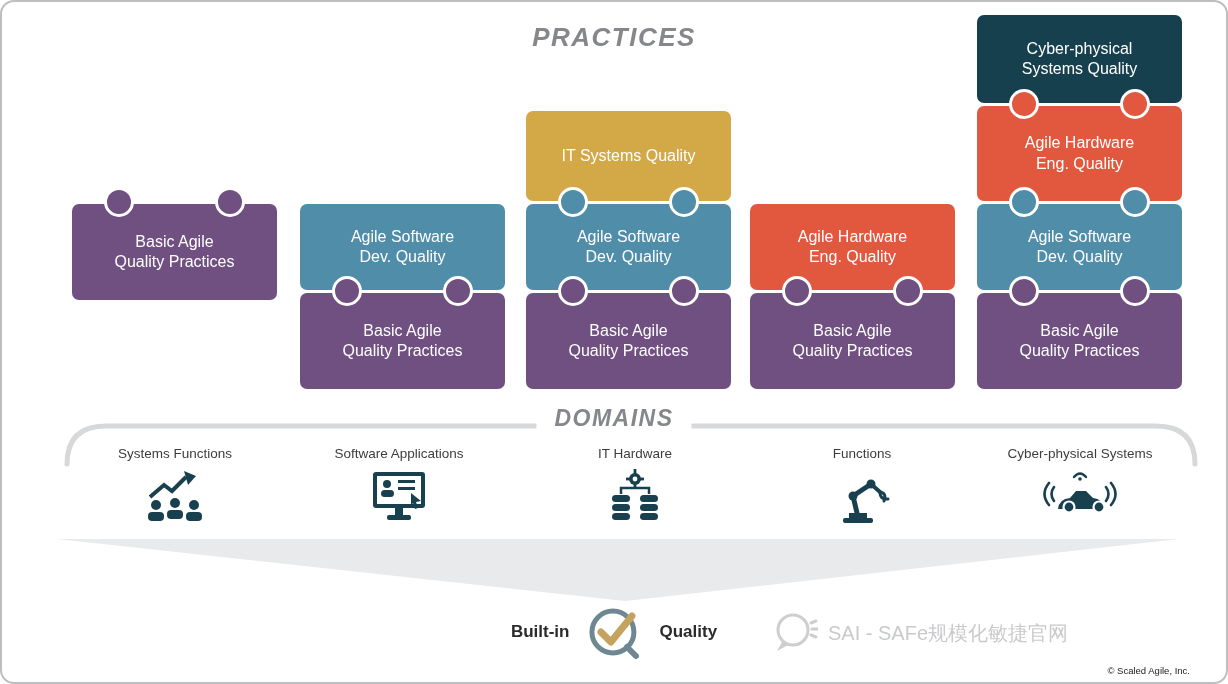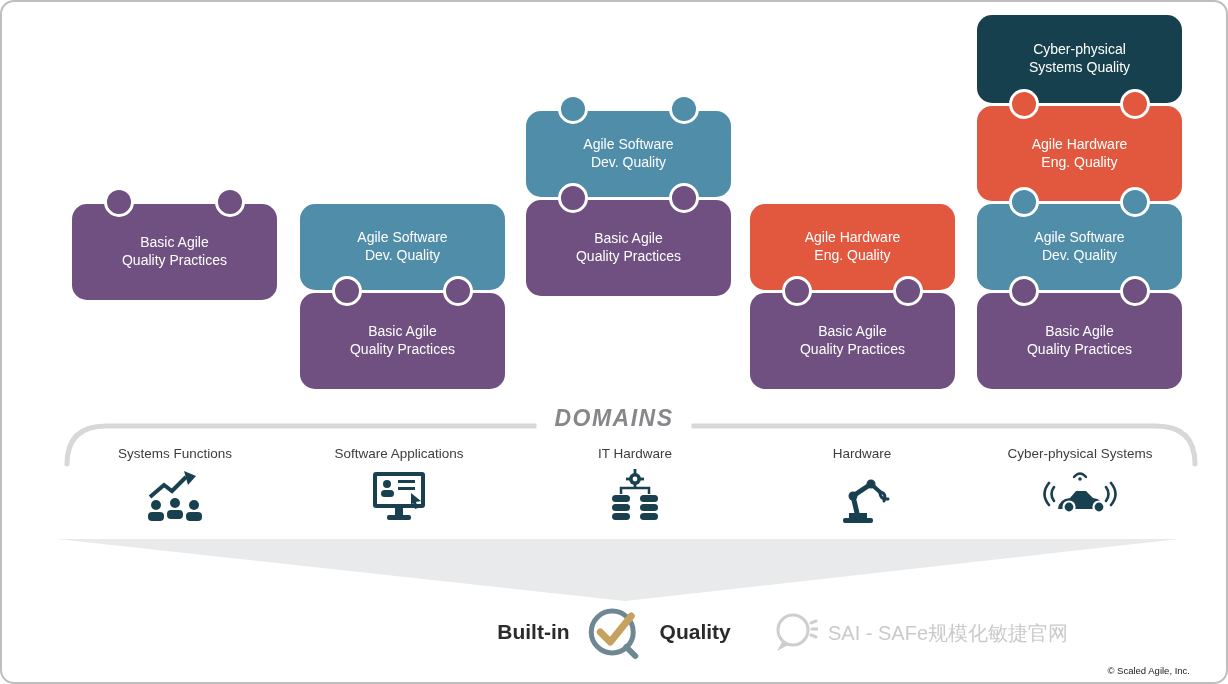--- a/index.html
+++ b/index.html
@@ -12,74 +12,78 @@
     position:absolute;left:50%;transform:translateX(-50%);
     font-style:italic;font-weight:bold;color:#85878a;letter-spacing:1.5px;
     white-space:nowrap;
   }
   .heading.practices{top:20px;font-size:26px;}
   .heading.domains{top:403px;font-size:23px;background:#fff;padding:0 18px;z-index:3;}
   .bracket,.funnel{position:absolute;z-index:1;}
   
   .col{position:absolute;width:205px;display:flex;flex-direction:column;gap:3px;}
   .block{
-    position:relative;border-radius:15px;display:flex;align-items:center;justify-content:center;
-    text-align:center;color:#ffffff;font-size:14px;line-height:1.28;padding:0 3px;box-sizing:border-box;
+    position:relative;border-radius:7px;display:flex;align-items:center;justify-content:center;
+    text-align:center;color:#ffffff;font-size:16px;line-height:1.28;padding:0 3px;box-sizing:border-box;
   }
   .blabel{white-space:pre-line;}
   .h86{height:86px}.h88{height:88px}.h90{height:90px}.h95{height:95px}.h96{height:96px}
   .knobbed::before,.knobbed::after{
     content:"";position:absolute;top:-17px;width:30px;height:30px;border-radius:50%;
     background:inherit;border:3px solid #ffffff;box-sizing:border-box;
   }
   .knobbed::before{left:23%;margin-left:-15px;}
   .knobbed::after{left:77%;margin-left:-15px;}
   
   .domain-label{
     position:absolute;top:444px;transform:translateX(-50%);font-size:13.5px;color:#3c3d3f;
     white-space:nowrap;z-index:2;
   }
   .dicon{position:absolute;top:467px;transform:translateX(-50%);color:#19404f;z-index:2;}
   
   .builtin-row{
     position:absolute;left:50%;top:601px;transform:translateX(-50%);
     display:flex;align-items:center;gap:16px;z-index:2;
   }
-  .builtin-text{font-size:21px;font-weight:600;color:#2b2b2c;white-space:nowrap;}
+  .builtin-text{font-size:17px;font-weight:600;color:#2b2b2c;white-space:nowrap;}
   .watermark{
     position:absolute;left:770px;top:608px;display:flex;align-items:center;gap:10px;
     color:#c9cacc;font-size:20px;white-space:nowrap;z-index:2;
   }
   .copyright{position:absolute;right:36px;top:663px;font-size:9.5px;color:#232021;z-index:2;}
 </style>
 </head>
 <body>
 
 <div class="canvas">
 
+  <div class="heading practices">PRACTICES</div>
 
   <div class="col" style="left:70px;top:202px">
     <div class="block h96 knobbed" style="background-color: rgb(111, 80, 128);">
       <span class="blabel">Basic Agile
 Quality Practices</span>
     </div>
   </div>
 
   <div class="col" style="left:298px;top:202px">
     <div class="block h86" style="background-color: rgb(79, 141, 169);">
       <span class="blabel">Agile Software
 Dev. Quality</span>
     </div>
     <div class="block h96 knobbed" style="background-color: rgb(111, 80, 128);">
       <span class="blabel">Basic Agile
 Quality Practices</span>
     </div>
   </div>
 
   <div class="col" style="left:524px;top:109px">
+    <div class="block h90" style="background-color: rgb(211, 168, 71);">
+      <span class="blabel">IT Systems Quality</span>
+    </div>
     <div class="block h86 knobbed" style="background-color: rgb(79, 141, 169);">
       <span class="blabel">Agile Software
 Dev. Quality</span>
     </div>
     <div class="block h96 knobbed" style="background-color: rgb(111, 80, 128);">
       <span class="blabel">Basic Agile
 Quality Practices</span>
     </div>
   </div>
 
@@ -114,21 +118,21 @@
   </div>
 
   <div class="heading domains">DOMAINS</div>
   <svg class="bracket" style="left:62px;top:418px" width="1134" height="48" viewBox="0 0 1134 48">
     <path d="M3 44 Q3 6 42 6 L1092 6 Q1131 6 1131 44" fill="none" stroke="#d7d8d9" stroke-width="5" stroke-linecap="round"></path>
   </svg>
 
   <div class="domain-label" style="left:173px">Systems Functions</div>
   <div class="domain-label" style="left:397px">Software Applications</div>
   <div class="domain-label" style="left:633px">IT Hardware</div>
-  <div class="domain-label" style="left:860px">Hardware</div>
+  <div class="domain-label" style="left:860px">Functions</div>
   <div class="domain-label" style="left:1078px">Cyber-physical Systems</div>
 
   <div class="dicon" style="left:173px">
     <svg width="62" height="54" viewBox="0 0 62 54">
       <path d="M6 28 L20 16 L28 22 L42 8" fill="none" stroke="currentColor" stroke-width="4"></path>
       <polygon points="40,2 52,7 44,16" fill="currentColor"></polygon>
       <circle cx="12" cy="36" r="5" fill="currentColor"></circle>
         <rect x="4" y="43" width="16" height="9" rx="4" fill="currentColor"></rect>
       <circle cx="31" cy="34" r="5" fill="currentColor"></circle>
         <rect x="23" y="41" width="16" height="9" rx="4" fill="currentColor"></rect>

